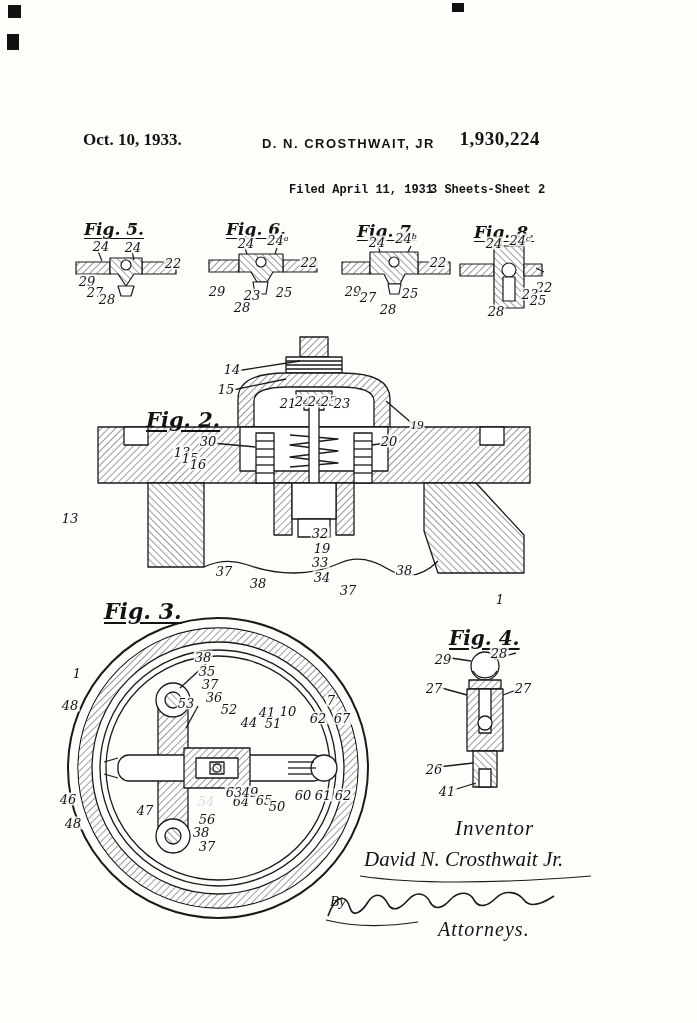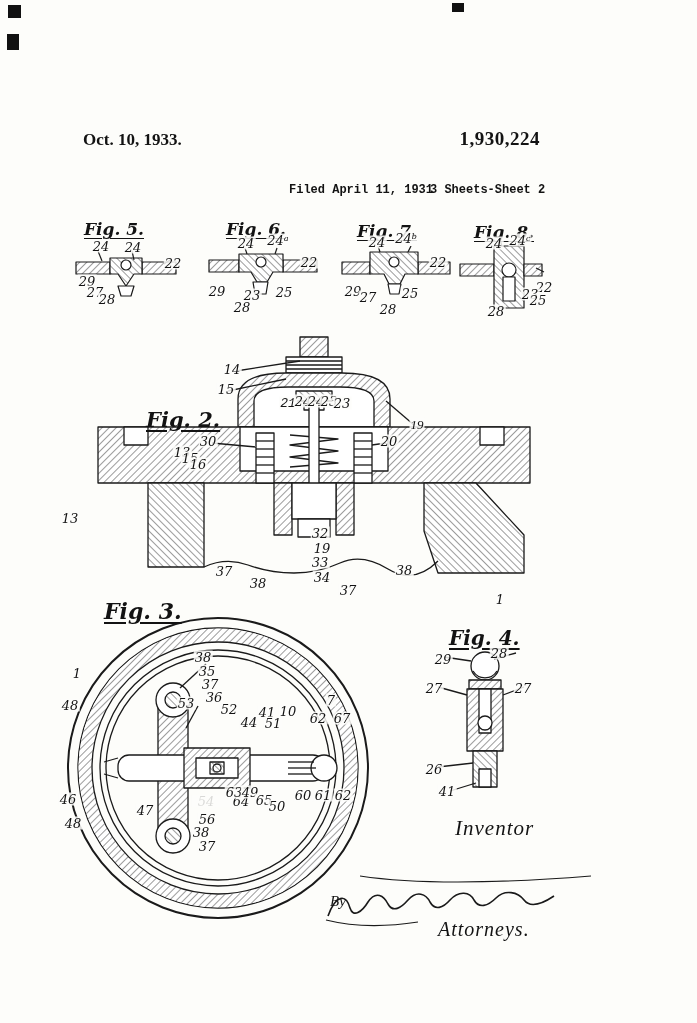--- a/index.html
+++ b/index.html
@@ -68,20 +68,21 @@
         <line x1="0" y1="0" x2="0" y2="5" stroke="#222" stroke-width="0.9"></line>
       </pattern>
     </defs>
   </svg>
 
   <div class="abs artifact" id="art1"></div>
   <div class="abs artifact" id="art2"></div>
   <div class="abs artifact" id="art3"></div>
 
   <div class="abs hdr-date">Oct. 10, 1933.</div>
+  <div class="abs hdr-name">D. N. CROSTHWAIT, JR</div>
   <div class="abs hdr-num">1,930,224</div>
   <div class="abs hdr-filed">Filed April 11, 1931</div>
   <div class="abs hdr-sheet">3 Sheets-Sheet 2</div>
 
   <div class="abs figtitle" id="fig5-title">Fig. 5.</div>
   <div class="abs figtitle" id="fig6-title">Fig. 6.</div>
   <div class="abs figtitle" id="fig7-title">Fig. 7.</div>
   <div class="abs figtitle" id="fig8-title">Fig. 8.</div>
   <div class="abs figtitle" id="fig2-title">Fig. 2.</div>
   <div class="abs figtitle" id="fig3-title">Fig. 3.</div>
@@ -235,20 +236,21 @@
   </svg>
 
   <svg class="abs drawing" id="sig-svg" width="250" height="42" viewBox="0 0 250 42">
     <path d="M6,30 C14,8 24,8 28,22 C31,32 40,26 46,16 C54,4 62,10 66,18 C71,27 79,22 86,14
              C95,4 104,8 108,16 C113,25 121,22 128,14 C137,4 148,6 152,14 C157,23 166,20 174,12
              C183,3 196,6 202,14 C208,22 220,18 232,10" stroke="#1a1a1a" stroke-width="1.6" fill="none"></path>
     <path d="M4,34 q40,10 92,2" stroke="#1a1a1a" stroke-width="1.2" fill="none"></path>
   </svg>
 
   <div class="abs sig" id="inventor-label">Inventor</div>
+  <div class="abs sig" id="inventor-name">David N. Crosthwait Jr.</div>
   <div class="abs sig" id="by-label">By</div>
   <div class="abs sig" id="attorneys-label">Attorneys.</div>
 
   <div class="abs" id="labels-layer">
       <span class="ref" style="left: 101px; top: 246px;">24</span>
       <span class="ref" style="left: 133px; top: 247px;">24</span>
       <span class="ref" style="left: 173px; top: 263px;">22</span>
       <span class="ref" style="left: 87px; top: 281px;">29</span>
       <span class="ref" style="left: 95px; top: 292px;">27</span>
       <span class="ref" style="left: 107px; top: 299px;">28</span>
@@ -267,21 +269,21 @@
       <span class="ref" style="left: 410px; top: 293px;">25</span>
       <span class="ref" style="left: 388px; top: 309px;">28</span>
       <span class="ref" style="left: 494px; top: 243px;">24</span>
       <span class="ref" style="left: 520px; top: 240px;">24ᶜ</span>
       <span class="ref" style="left: 544px; top: 287px;">22</span>
       <span class="ref" style="left: 530px; top: 294px;">23</span>
       <span class="ref" style="left: 538px; top: 300px;">25</span>
       <span class="ref" style="left: 496px; top: 311px;">28</span>
       <span class="ref" style="left: 232px; top: 369px;">14</span>
       <span class="ref" style="left: 226px; top: 389px;">15</span>
-      <span class="ref" style="left: 288px; top: 403px; font-family: Liberation Mono, monospace;">21</span>
+      <span class="ref" style="left: 288px; top: 403px;">21</span>
       <span class="ref" style="left: 303px; top: 401px;">24</span>
       <span class="ref" style="left: 316px; top: 401px;">24</span>
       <span class="ref" style="left: 329px; top: 401px;">23</span>
       <span class="ref" style="left: 342px; top: 403px;">23</span>
       <span class="ref" style="left: 417px; top: 424px; font-family: Liberation Serif, serif;">19</span>
       <span class="ref" style="left: 208px; top: 441px;">30</span>
       <span class="ref" style="left: 389px; top: 441px;">20</span>
       <span class="ref" style="left: 182px; top: 452px;">13</span>
       <span class="ref" style="left: 190px; top: 458px;">15</span>
       <span class="ref" style="left: 198px; top: 464px;">16</span>

